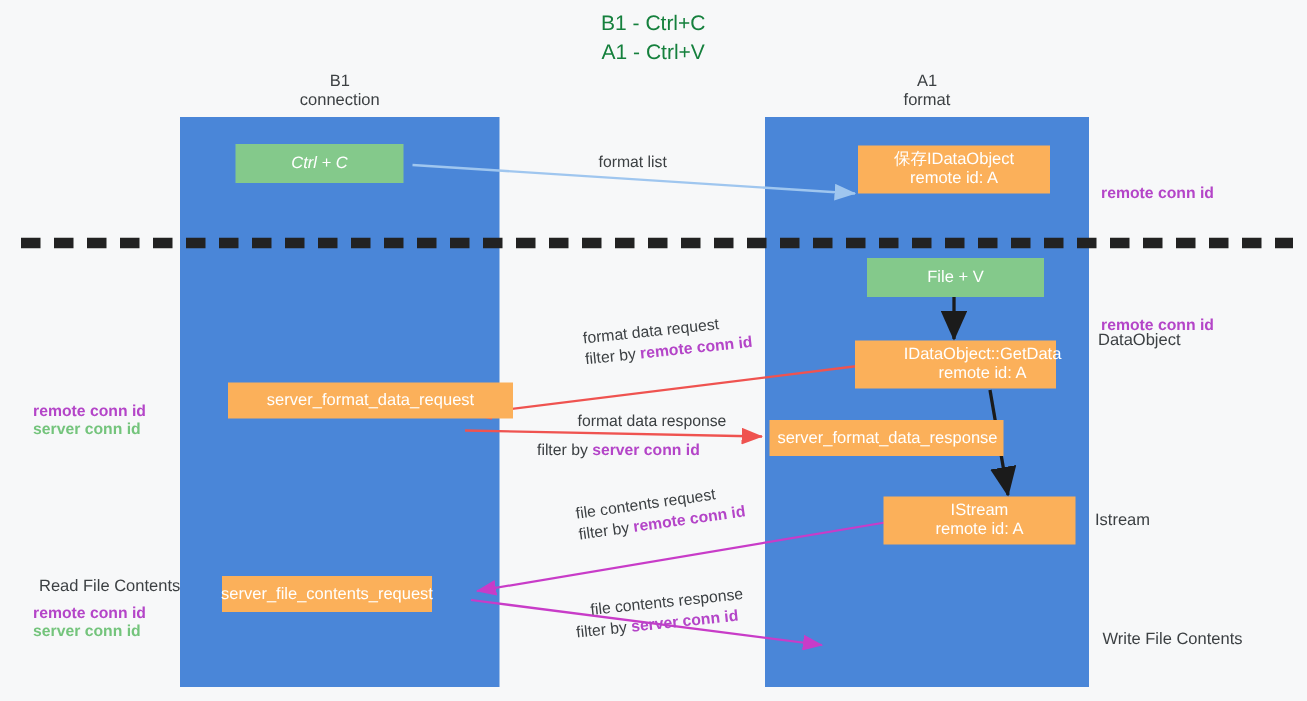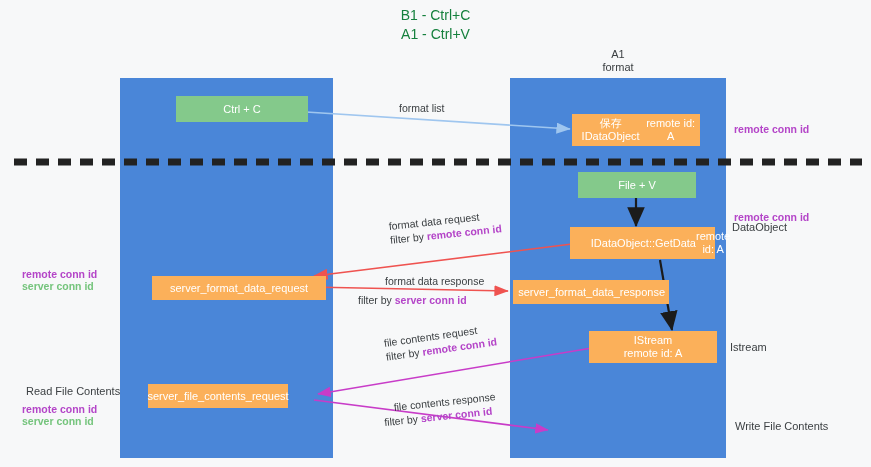--- a/index.html
+++ b/index.html
@@ -55,20 +55,24 @@
 </head>
 <body>
 
 <div id="stage">
 
   <div class="abs title">
     <div>B1 - Ctrl+C</div>
     <div>A1 - Ctrl+V</div>
   </div>
 
+  <div class="abs colcap" style="left:120px;top:48px;width:213px;">
+    <div>B1</div>
+    <div>connection</div>
+  </div>
 
   <div class="abs colcap" style="left:510px;top:48px;width:216px;">
     <div>A1</div>
     <div>format</div>
   </div>
 
   <div class="abs lane" style="left:120px;top:78px;width:213px;height:380px;"></div>
   <div class="abs lane" style="left:510px;top:78px;width:216px;height:380px;"></div>
 
   <svg class="overlay" viewBox="0 0 871 467">
@@ -97,39 +101,39 @@
 
     <line x1="660" y1="260" x2="672" y2="330" stroke="#1b1b1b" stroke-width="2.2" marker-end="url(#arrBlack)"></line>
 
     <line x1="592" y1="348" x2="318" y2="394" stroke="#c83cc8" stroke-width="1.5" marker-end="url(#arrMag)"></line>
 
     <line x1="314" y1="400" x2="548" y2="430" stroke="#c83cc8" stroke-width="1.5" marker-end="url(#arrMag)"></line>
 
     <line x1="14" y1="162" x2="862" y2="162" stroke="#222222" stroke-width="7" stroke-dasharray="13 9"></line>
   </svg>
 
-  <div class="abs box green" style="left:176px;top:96px;width:132px;height:26px;">
+  <div class="abs box green" style="left:157px;top:96px;width:112px;height:26px;font-style:italic;">
     <span>Ctrl + C</span>
   </div>
 
-  <div class="abs box orange" style="left:572px;top:114px;width:128px;height:32px;">
+  <div class="abs box orange" style="left:572px;top:97px;width:128px;height:32px;flex-direction:column;">
     <span>保存IDataObject</span>
     <span>remote id: A</span>
   </div>
 
   <div class="abs box green" style="left:578px;top:172px;width:118px;height:26px;">
     <span>File + V</span>
   </div>
 
-  <div class="abs box orange" style="left:570px;top:227px;width:145px;height:32px;flex-direction:row;padding-left:40px;">
+  <div class="abs box orange" style="left:570px;top:227px;width:134px;height:32px;flex-direction:column;padding-left:40px;">
     <span>IDataObject::GetData</span>
     <span>remote id: A</span>
   </div>
 
-  <div class="abs box orange" style="left:152px;top:276px;width:174px;height:24px;">
+  <div class="abs box orange" style="left:152px;top:255px;width:190px;height:24px;">
     <span>server_format_data_request</span>
   </div>
 
   <div class="abs box orange" style="left:513px;top:280px;width:156px;height:24px;justify-content:flex-end;">
     <span>server_format_data_response</span>
   </div>
 
   <div class="abs box orange" style="left:589px;top:331px;width:128px;height:32px;flex-direction:column;">
     <span>IStream</span>
     <span>remote id: A</span>

